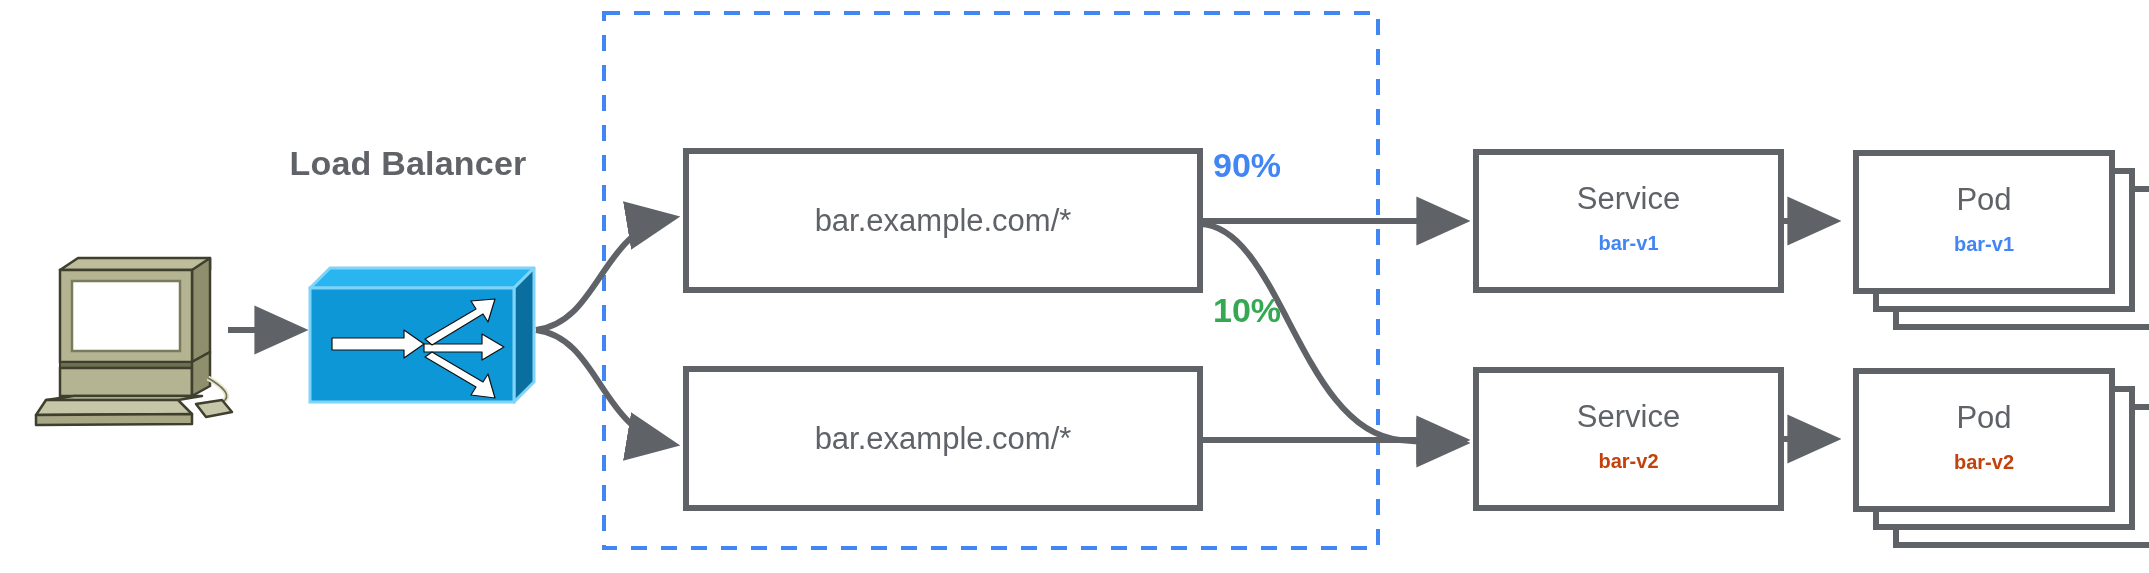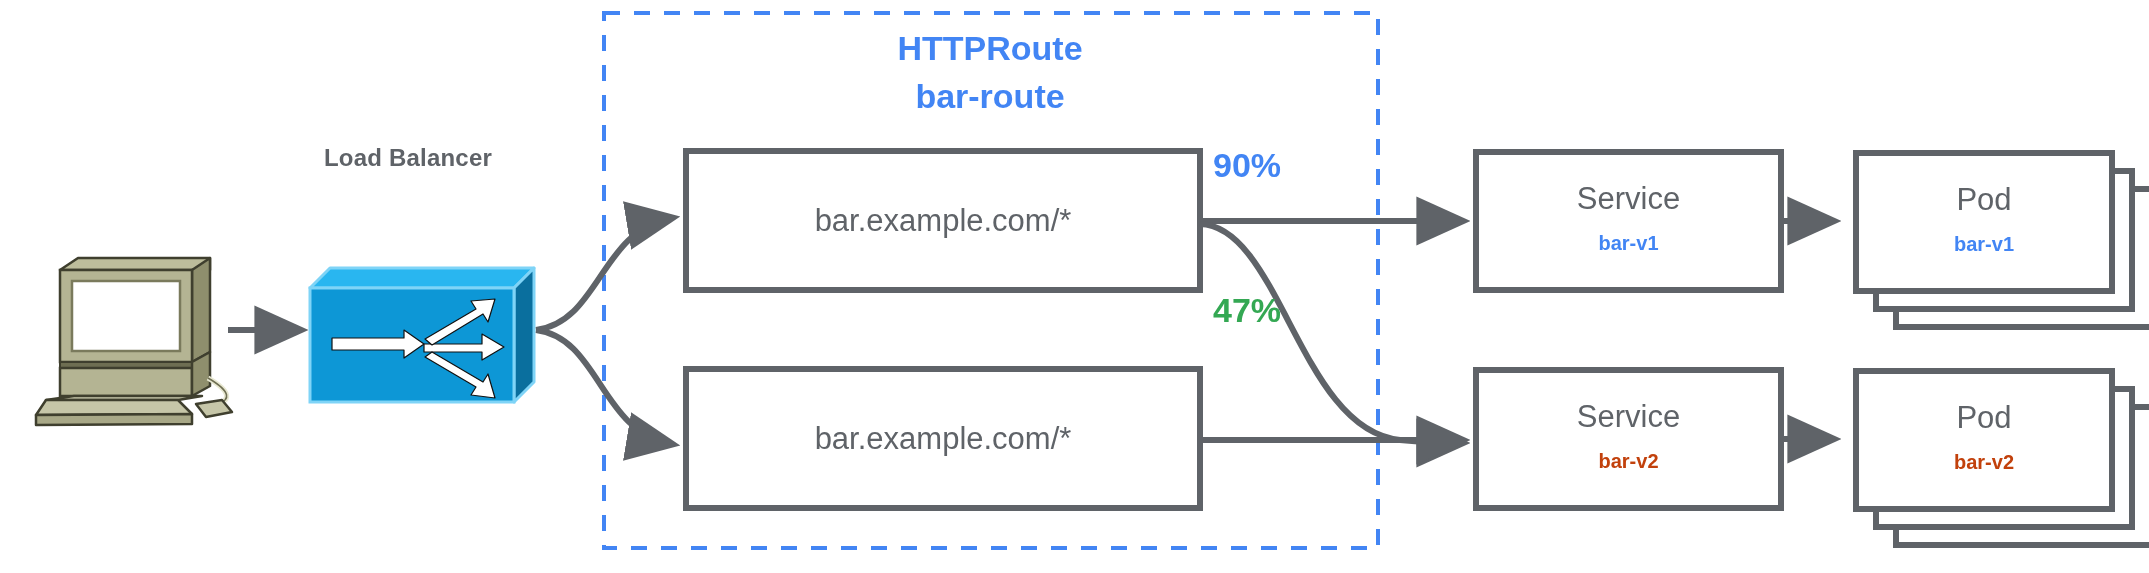--- a/index.html
+++ b/index.html
@@ -4,21 +4,21 @@
 <style>
   html,body{margin:0;padding:0;background:#ffffff;}
   body{font-family:"Liberation Sans",sans-serif;}
   #stage{position:relative;width:2149px;height:573px;background:#ffffff;overflow:hidden;}
   #stage svg{position:absolute;left:0;top:0;width:2149px;height:573px;}
 
   .lbl{position:absolute;white-space:nowrap;}
 
   .title-lb{
     left:258px; top:144px; width:300px; text-align:center;
-    font-size:24px; font-weight:bold; color:#5f6368; letter-spacing:.2px;
+    font-size:34px; font-weight:bold; color:#5f6368; letter-spacing:.2px;
   }
   .route-title{
     left:840px; top:24px; width:300px; text-align:center;
     font-size:34px; font-weight:bold; color:#4285F4; line-height:48px;
   }
   .pct{
     font-size:34px; font-weight:bold; line-height:1;
   }
   .pct-90{left:1213px; top:148px; color:#4285F4;}
   .pct-10{left:1213px; top:293px; color:#34A853;}
@@ -107,27 +107,23 @@
     </g>
     <g>
       <rect x="1896" y="407" width="256" height="138" fill="#ffffff" stroke="#5f6368" stroke-width="6"></rect>
       <rect x="1876" y="389" width="256" height="138" fill="#ffffff" stroke="#5f6368" stroke-width="6"></rect>
       <rect x="1856" y="371" width="256" height="138" fill="#ffffff" stroke="#5f6368" stroke-width="6"></rect>
     </g>
   </svg>
 
   <div class="lbl title-lb">Load Balancer</div>
 
-  <div class="lbl route-title">
-    <div>HTTPRoute</div>
-    <div>bar-route</div>
-  </div>
 
   <div class="lbl pct pct-90">90%</div>
-  <div class="lbl pct pct-10">47%</div>
+  <div class="lbl pct pct-10">10%</div>
 
   <div class="boxtext" style="left:686px;top:151px;width:514px;height:139px;">
     <div class="t-main">bar.example.com/*</div>
   </div>
 
   <div class="boxtext" style="left:686px;top:369px;width:514px;height:139px;">
     <div class="t-main">bar.example.com/*</div>
   </div>
 
   <div class="boxtext" style="left:1476px;top:152px;width:305px;height:138px;">

